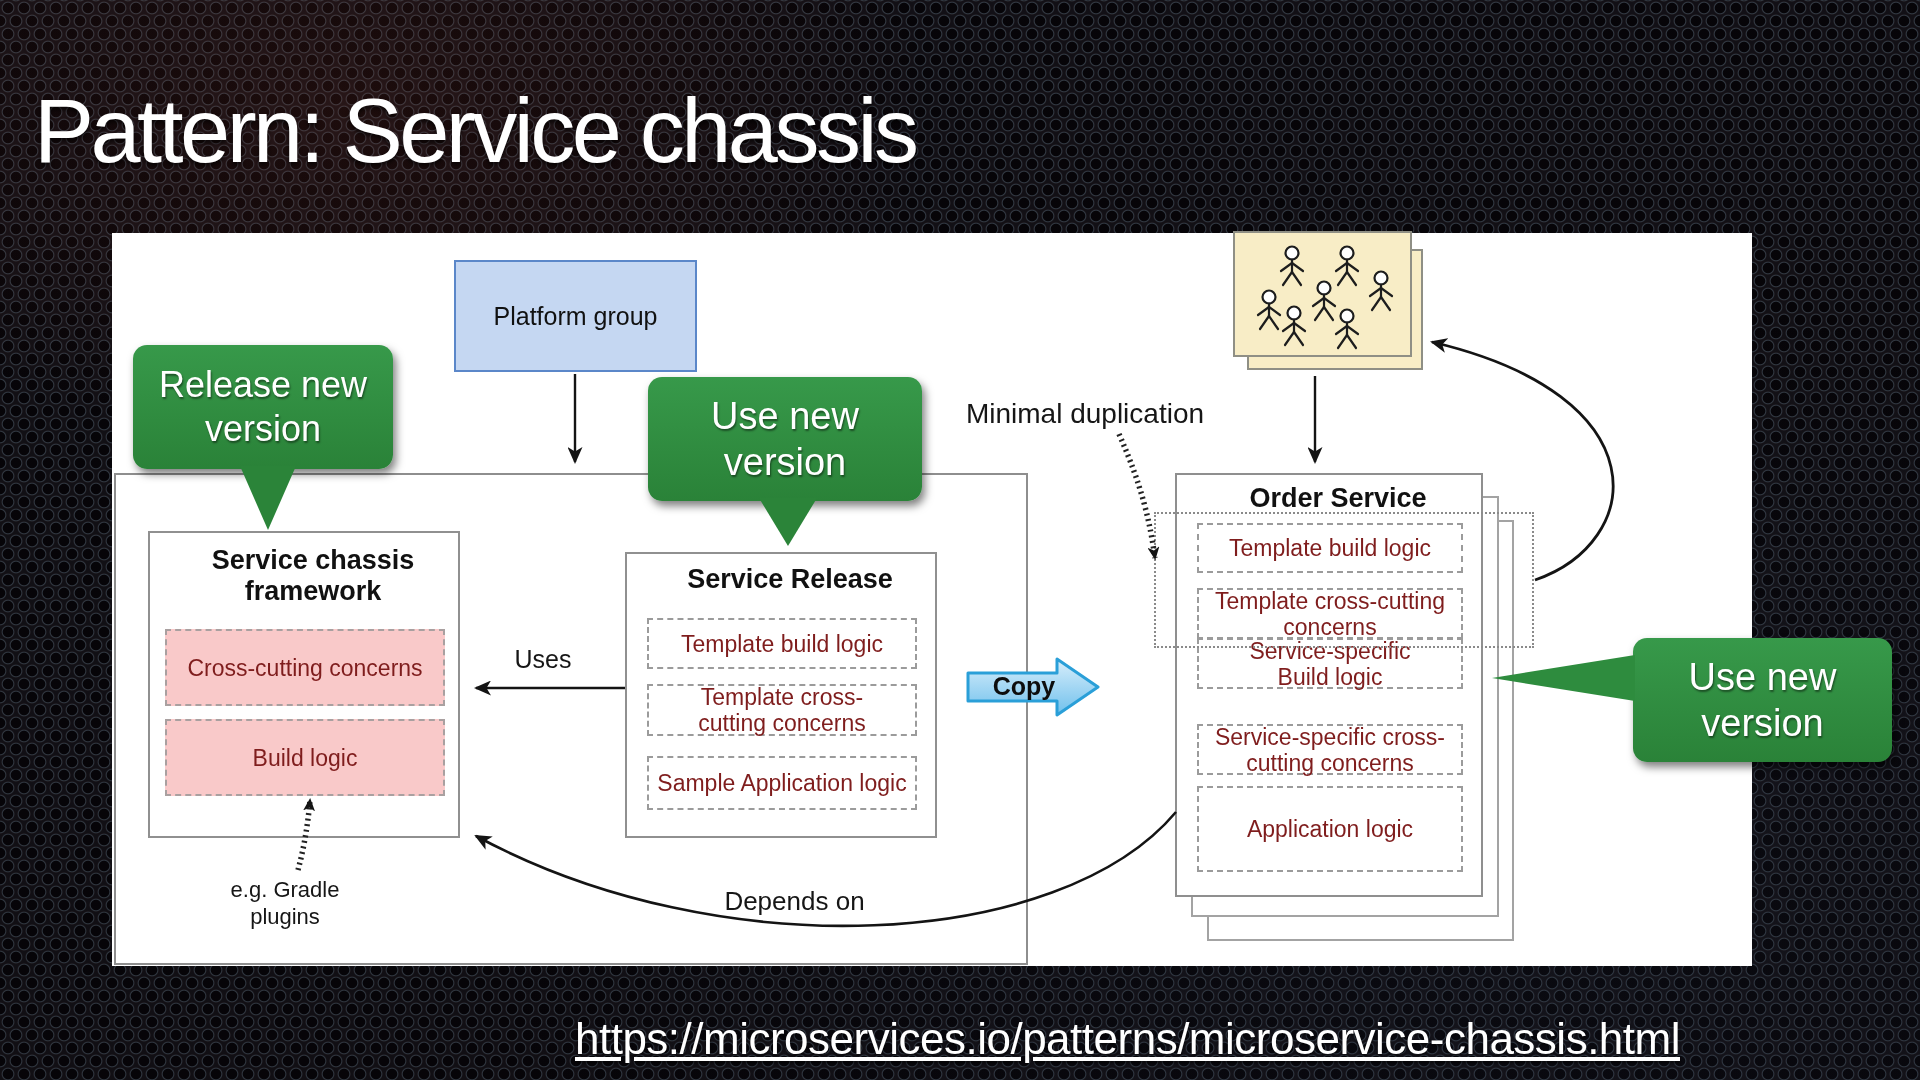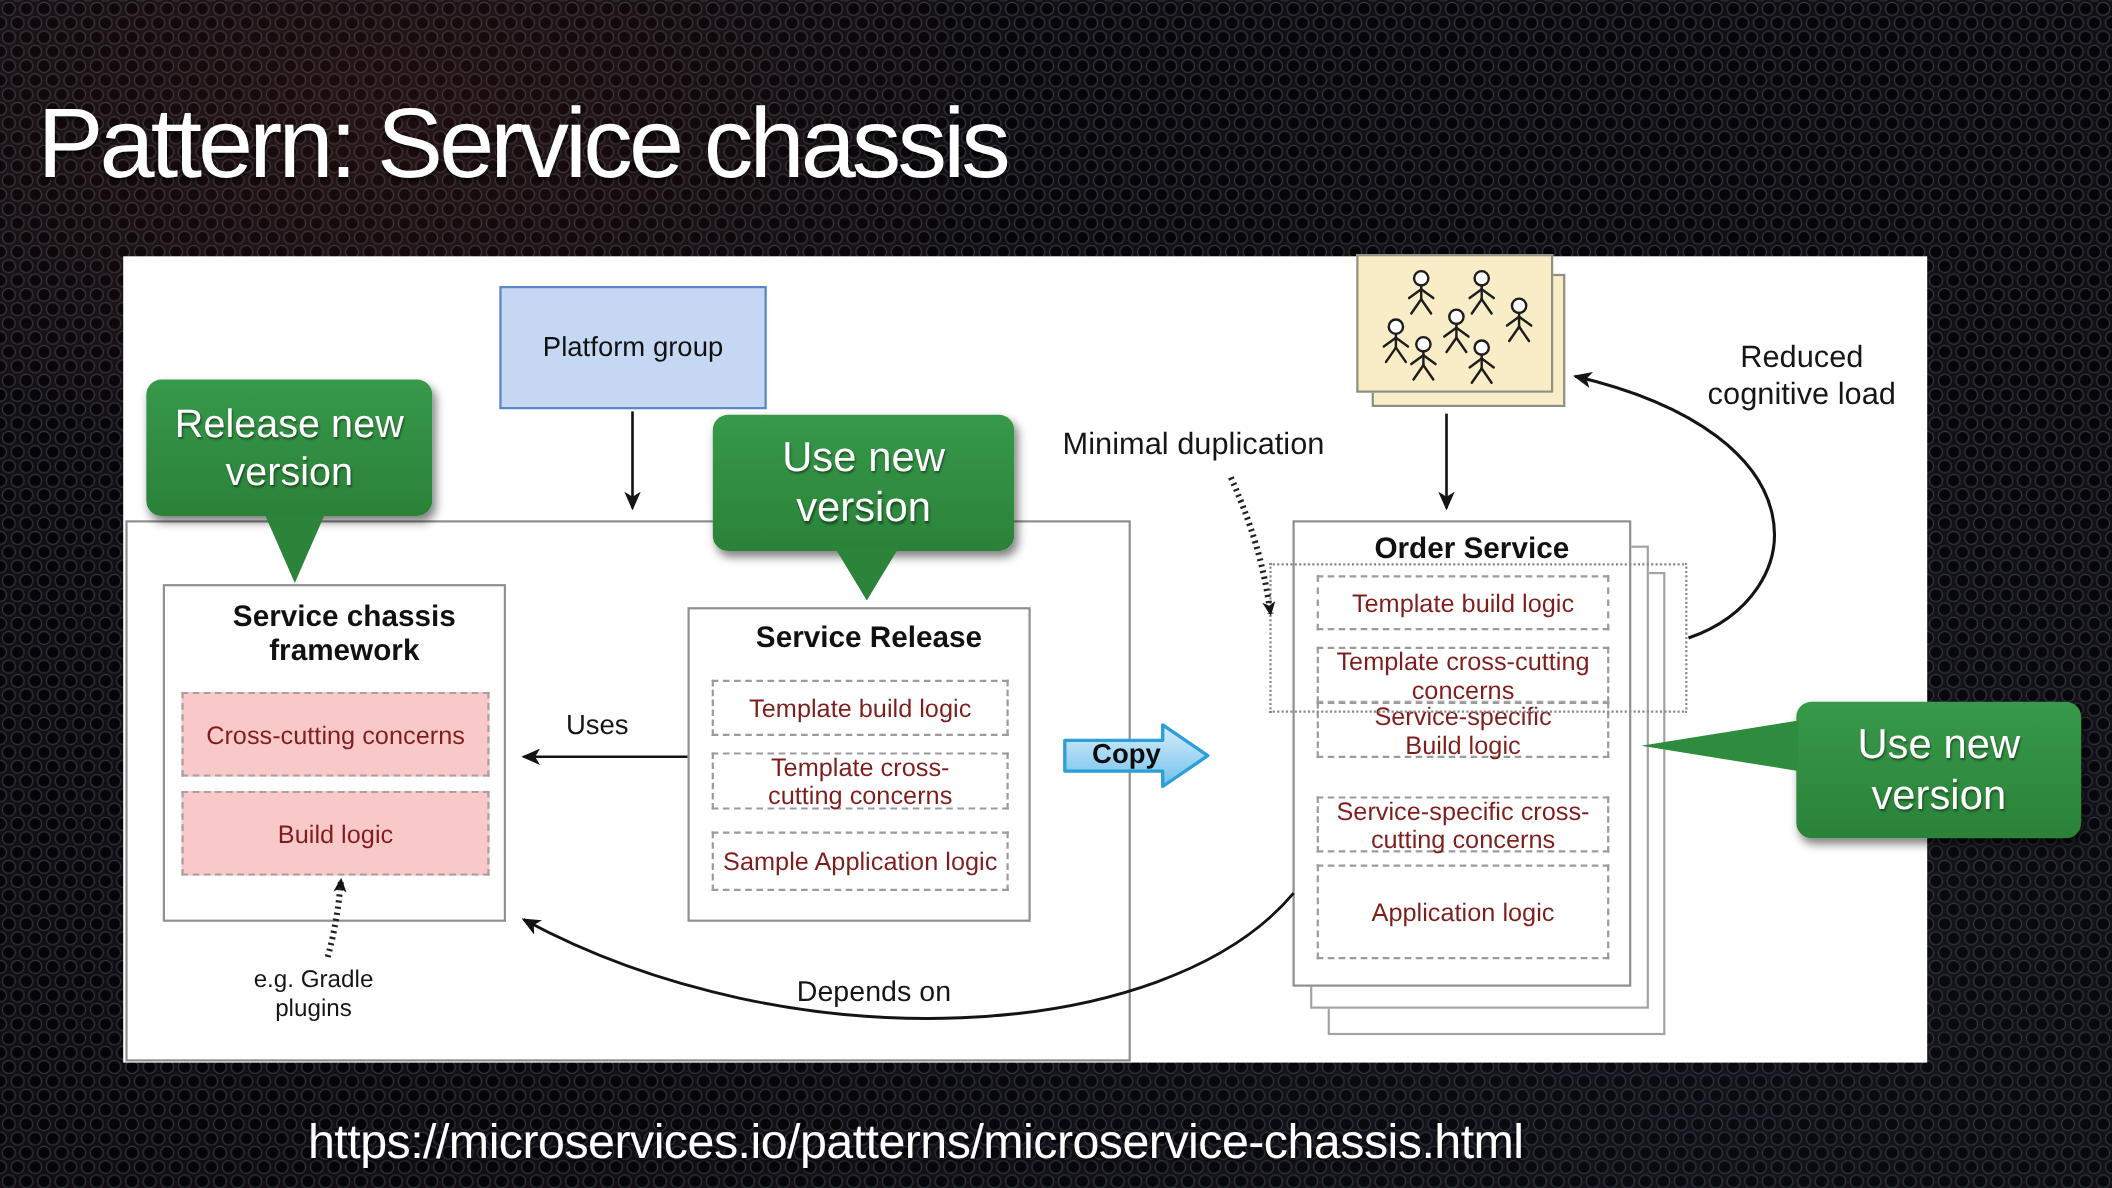--- a/index.html
+++ b/index.html
@@ -20,23 +20,24 @@
       radial-gradient(1500px 900px at 80% 85%, rgba(45,65,95,0.10), rgba(0,0,0,0) 70%),
       linear-gradient(rgba(0,0,0,0.10), rgba(0,0,0,0.16));
   }
   .abs{position:absolute;}
   .slide-title{
     left:34px;top:84px;width:1400px;z-index:3;color:#fff;
     font-size:90px;font-weight:400;letter-spacing:-3.5px;line-height:1.05;
     text-shadow:0 3px 4px rgba(0,0,0,0.65);
   }
   .footer-url{
-    left:280px;top:1014px;width:1400px;z-index:3;color:#fff;text-align:left;
+    left:280px;top:1014px;width:1400px;z-index:3;color:#fff;text-align:right;
     font-size:44px;font-weight:400;letter-spacing:-0.5px;
     text-shadow:0 2px 3px rgba(0,0,0,0.6);
+    text-decoration:underline;
   }
   .panel{left:112px;top:233px;width:1640px;height:733px;background:#fff;z-index:1;}
   .container-box{left:114px;top:473px;width:910px;height:488px;border:2px solid #8e8e8e;z-index:1;}
   .box{background:#fff;border:2px solid #909090;box-sizing:border-box;z-index:2;padding-left:18px;}
   .box-title{font-weight:bold;color:#111;text-align:center;font-size:27px;line-height:31px;}
   .item{
     border:2px dashed #9b9b9b;box-sizing:border-box;display:flex;align-items:center;justify-content:center;
     text-align:center;font-size:23px;line-height:26px;color:#7f1d1d;background:#fff;
   }
   .pink{background:#f9c9c9;border-color:#a9a0a0;}
@@ -169,22 +170,21 @@
           <line x1="15" y1="14.5" x2="15" y2="27"></line>
           <line x1="15" y1="18" x2="4" y2="26"></line>
           <line x1="15" y1="18" x2="26" y2="26"></line>
           <line x1="15" y1="27" x2="6" y2="40"></line>
           <line x1="15" y1="27" x2="24" y2="40"></line>
         </g>
       </svg>
   </div>
 
   <div class="abs label" style="left:483px;top:645px;width:120px;font-size:25px;">Uses</div>
-  <div class="abs label" style="left:935px;top:388px;width:300px;font-size:28px;">Minimal duplication</div>
-  <div class="abs label" style="left:1528px;top:308px;width:220px;font-size:28px;line-height:33px;">Reduced cognitive load</div>
+  <div class="abs label" style="left:935px;top:398px;width:300px;font-size:28px;">Minimal duplication</div>
   <div class="abs label" style="left:712px;top:886px;width:165px;font-size:26px;">Depends on</div>
   <div class="abs label" style="left:222px;top:876px;width:126px;font-size:22px;line-height:27px;">e.g. Gradle plugins</div>
 
   <svg class="abs overlay-svg" width="1920" height="1080" viewBox="0 0 1920 1080">
     <defs>
       <marker id="ah" markerUnits="userSpaceOnUse" markerWidth="17" markerHeight="15" refX="15" refY="7.5" orient="auto">
           <path d="M0,0 L17,7.5 L0,15 L4.5,7.5 z" fill="#141414"></path>
         </marker>
       <marker id="ah2" markerUnits="userSpaceOnUse" markerWidth="13" markerHeight="12" refX="11" refY="6" orient="auto">
           <path d="M0,0 L13,6 L0,12 L3.5,6 z" fill="#141414"></path>

